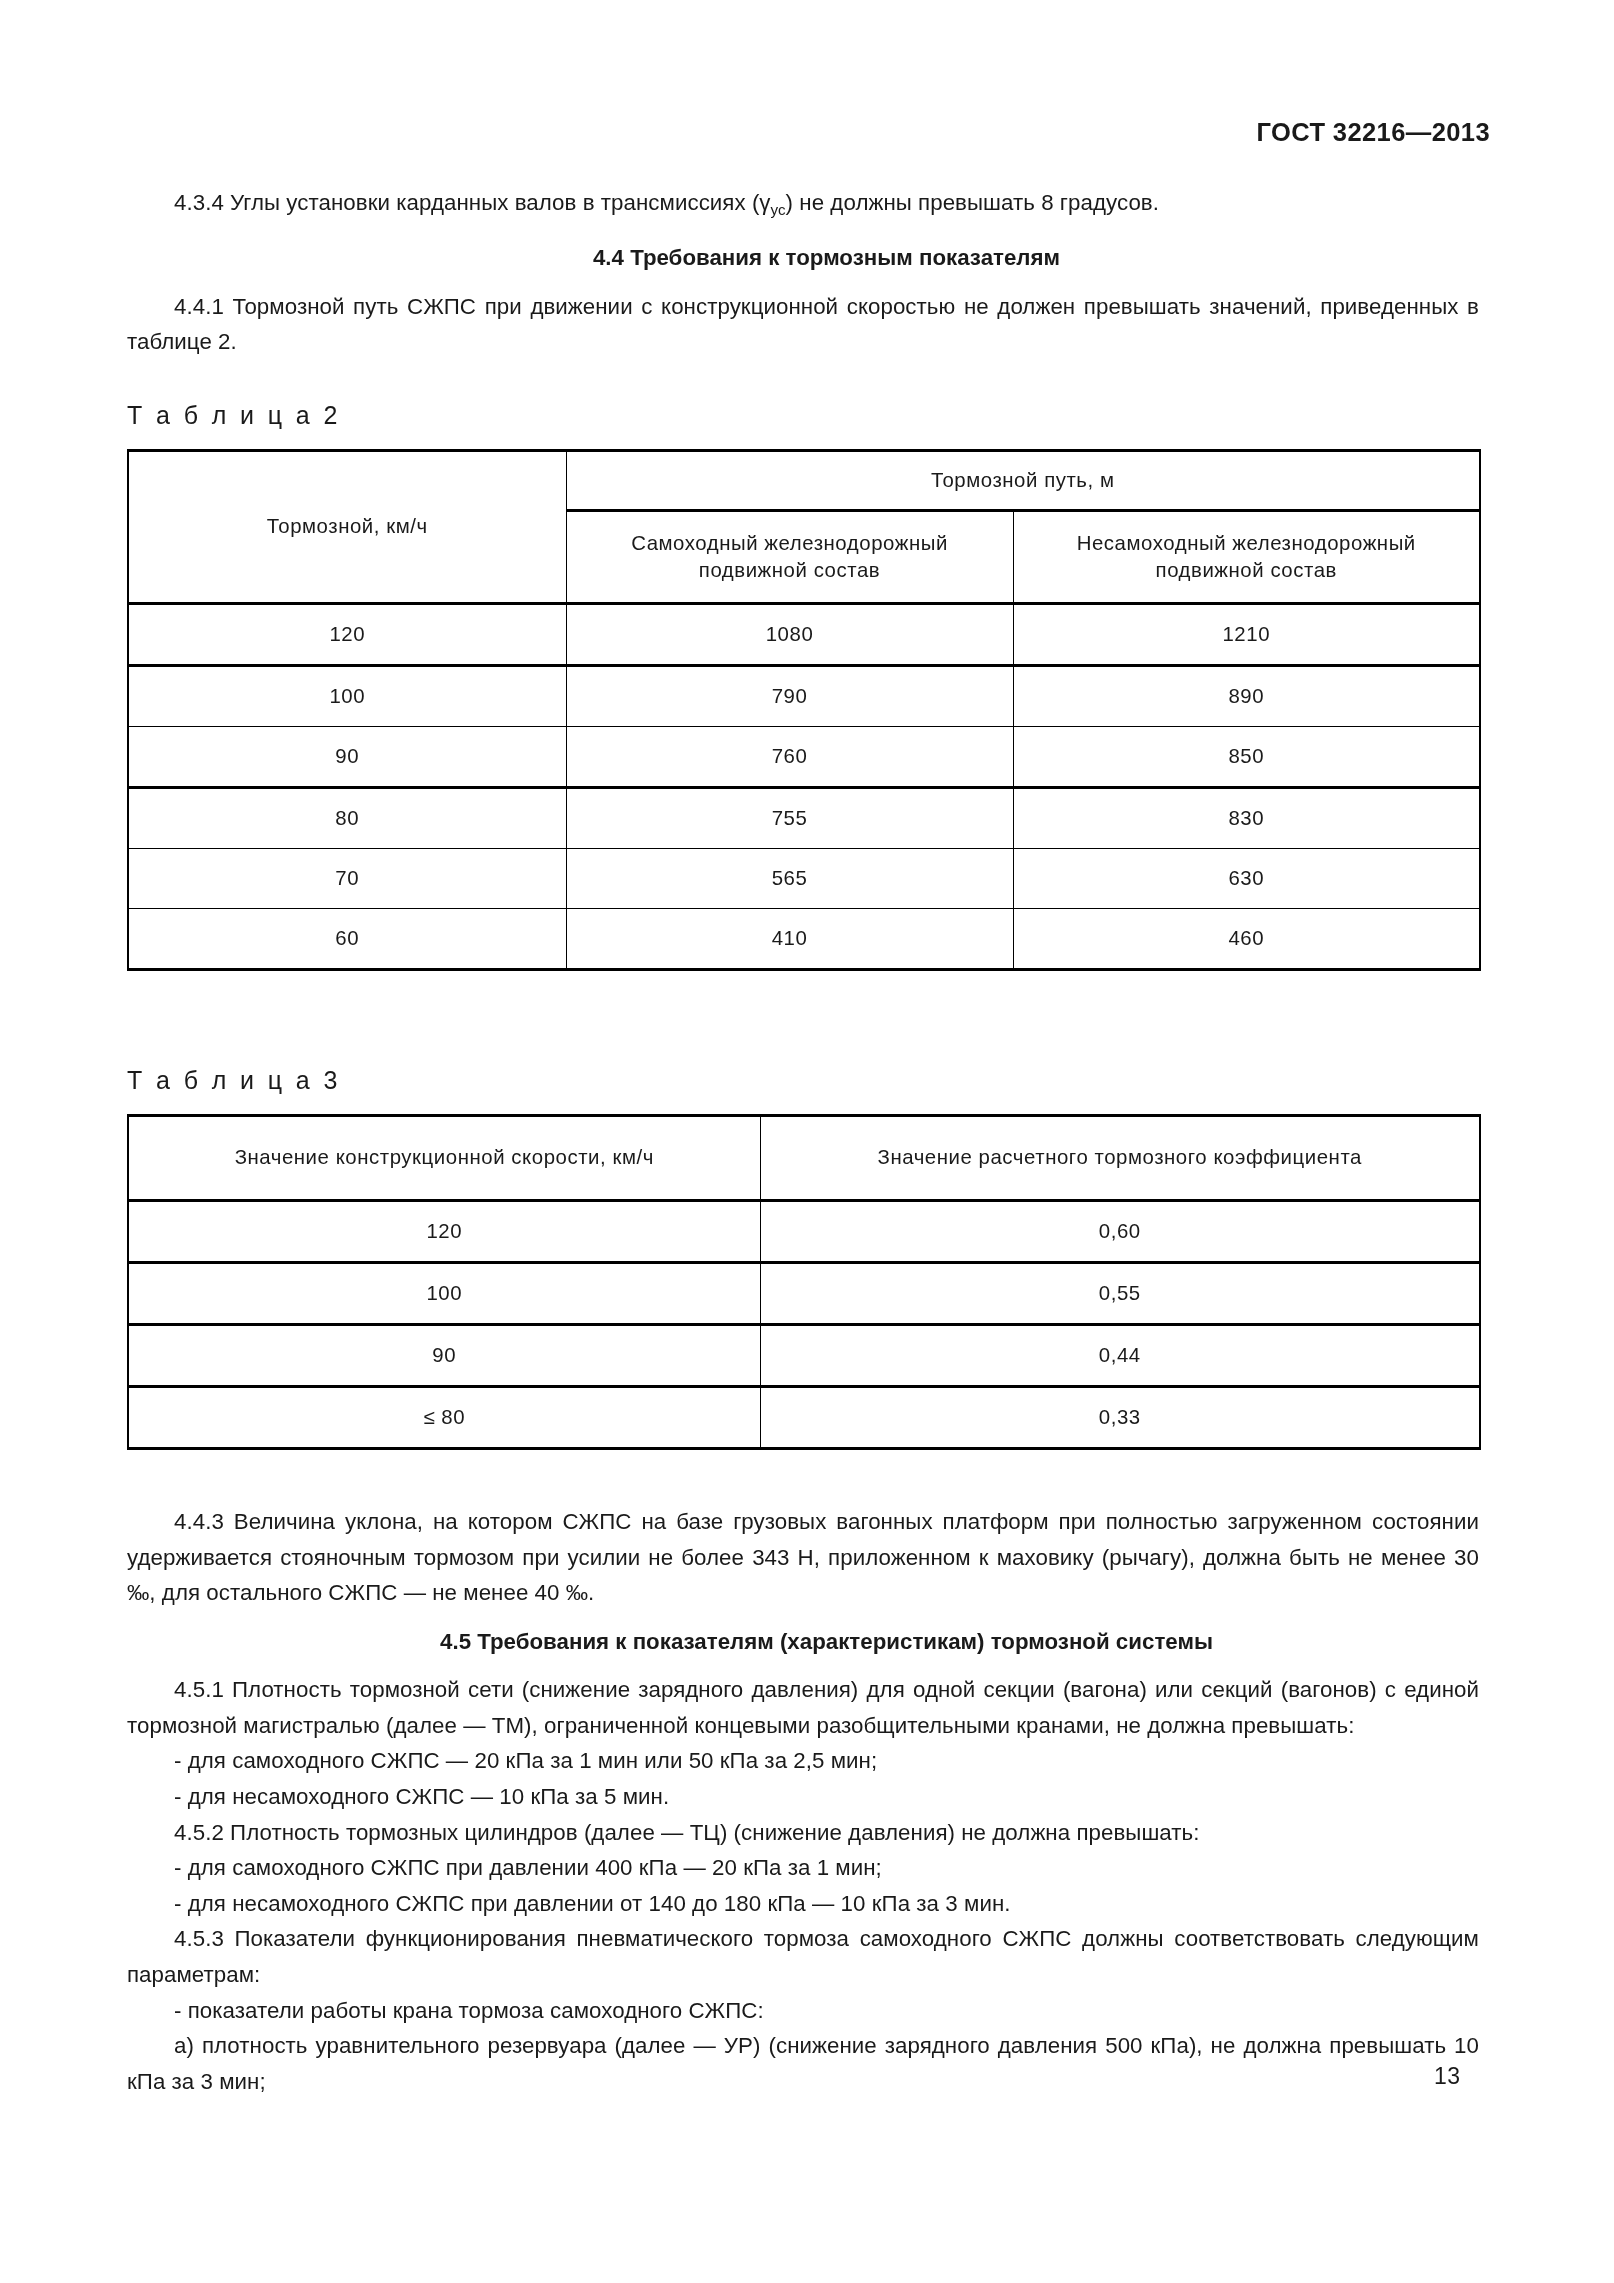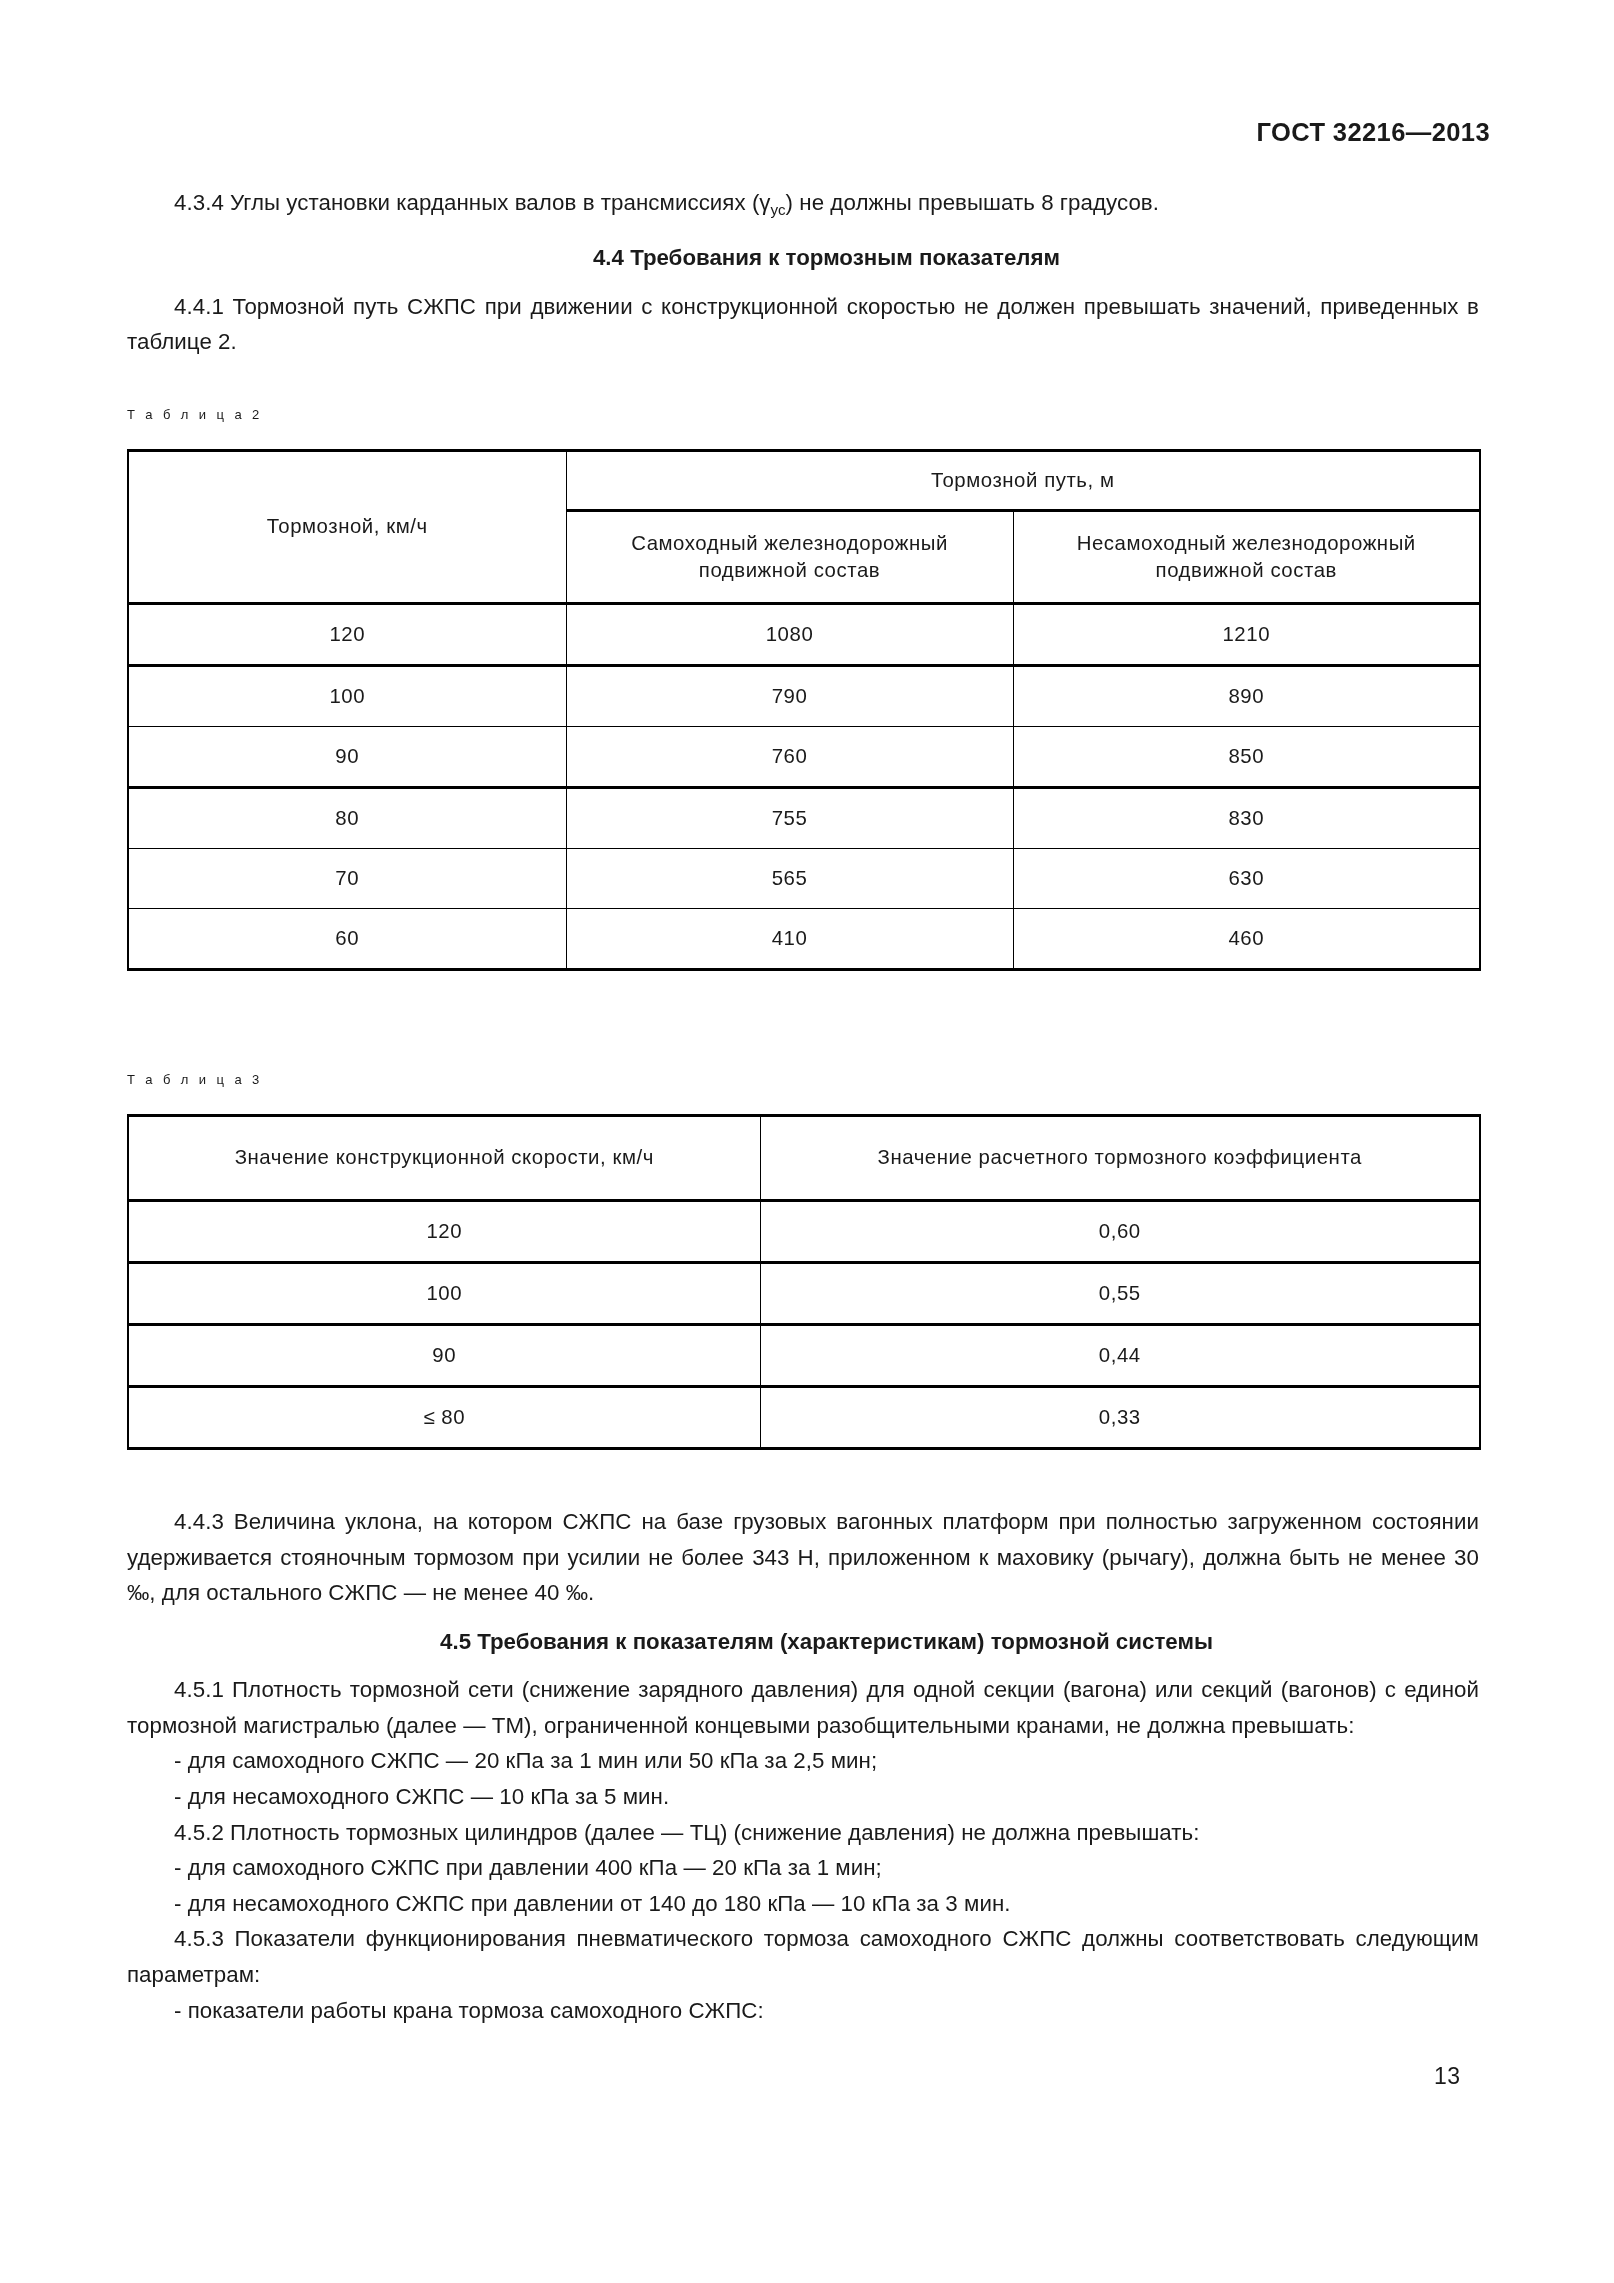--- a/index.html
+++ b/index.html
@@ -65,21 +65,21 @@
 
   .sub {
     font-size: 0.68em;
     vertical-align: -0.30em;
     letter-spacing: 0;
   }
 
   
   .tbl-caption {
     margin: 0;
-    font-size: 13px;
+    font-size: 25px;
     letter-spacing: 3.4px;
     line-height: 28px;
   }
 
   
   table.gost {
     border-collapse: collapse;
     width: 1352px;
     table-layout: fixed;
     font-size: 20.4px;
@@ -249,18 +249,19 @@
     <div class="gap-sm"></div>
 
     <p class="para indent">4.5.1 Плотность тормозной сети (снижение зарядного давления) для одной секции (вагона) или секций (вагонов) с единой тормозной магистралью (далее — ТМ), ограниченной концевыми разобщительными кранами, не должна превышать:</p>
     <p class="para indent">- для самоходного СЖПС — 20 кПа за 1 мин или 50 кПа за 2,5 мин;</p>
     <p class="para indent">- для несамоходного СЖПС  — 10 кПа за 5 мин.</p>
     <p class="para indent">4.5.2 Плотность тормозных цилиндров (далее — ТЦ) (снижение давления) не должна превышать:</p>
     <p class="para indent">- для самоходного СЖПС при давлении 400 кПа — 20 кПа за 1 мин;</p>
     <p class="para indent">- для несамоходного СЖПС при давлении от 140  до  180  кПа — 10  кПа  за  3  мин.</p>
     <p class="para indent">4.5.3 Показатели функционирования пневматического тормоза самоходного СЖПС должны соответствовать следующим параметрам:</p>
     <p class="para indent">- показатели работы крана тормоза самоходного СЖПС:</p>
+    <p class="para indent">а) плотность уравнительного резервуара (далее — УР) (снижение зарядного давления 500 кПа), не должна превышать 10 кПа за 3 мин;</p>
 
   </div>
 
   <div class="page-number">13</div>
 
 </div>
 
 </body></html>

